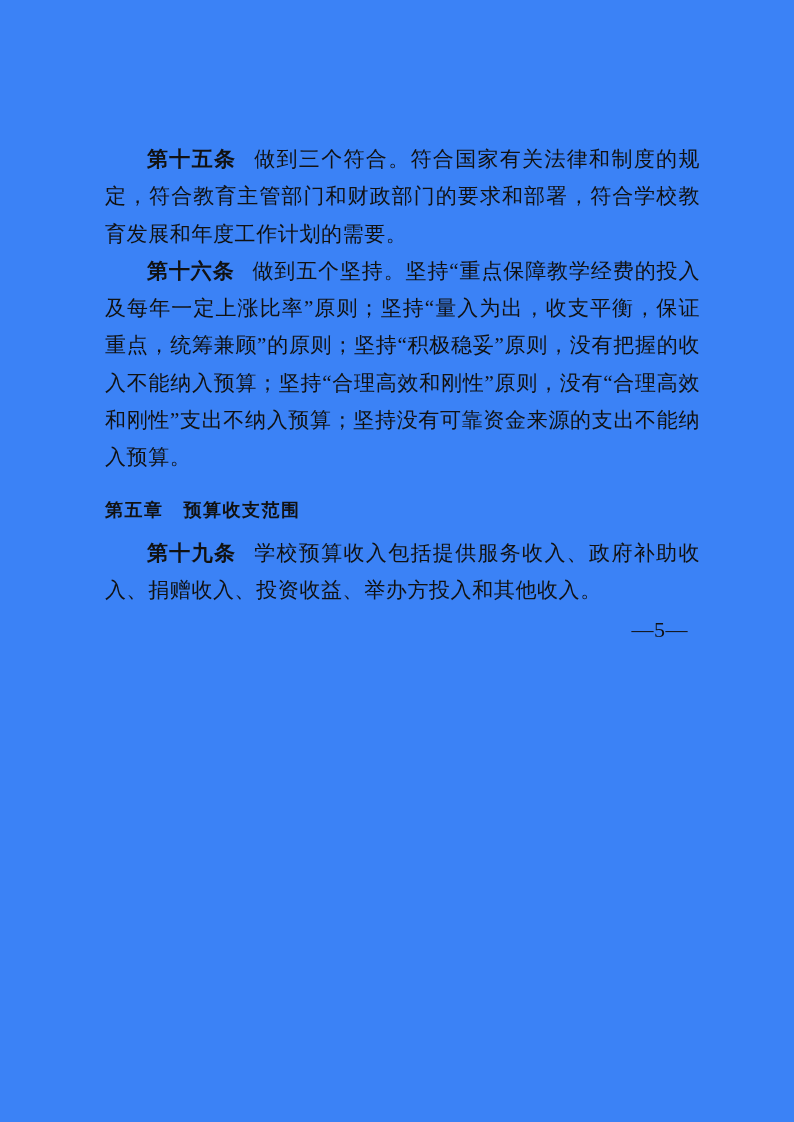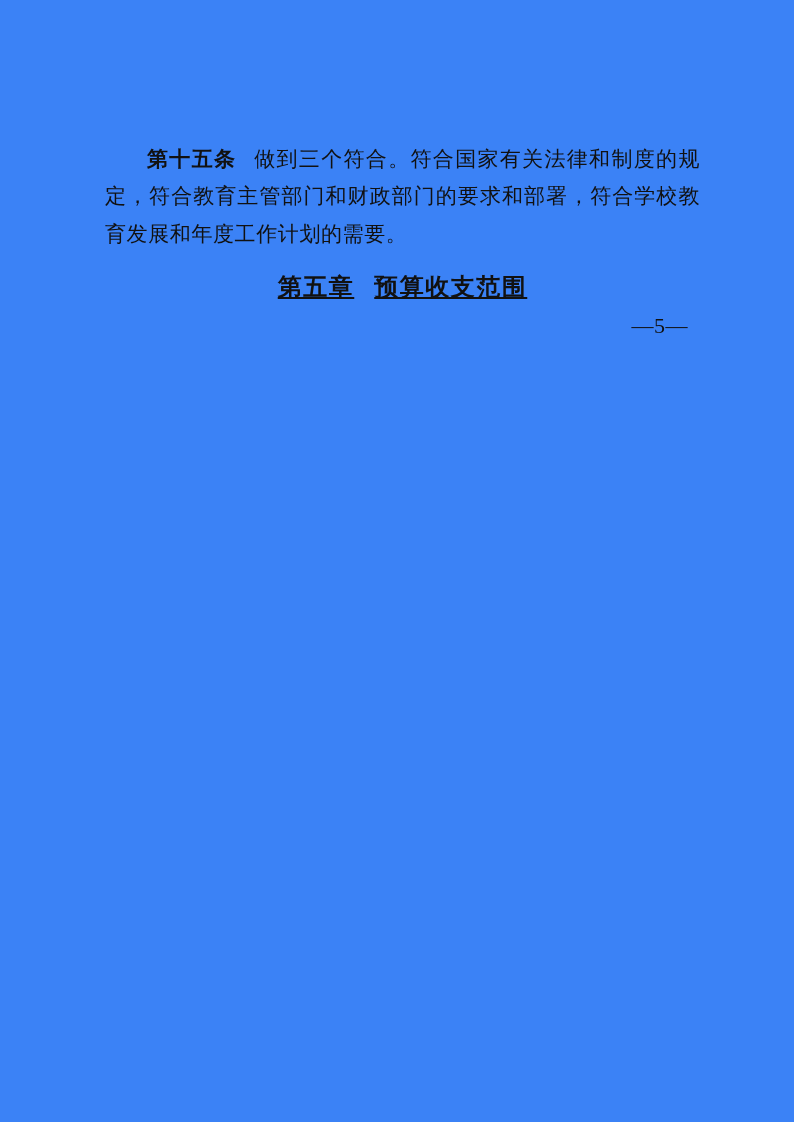--- a/index.html
+++ b/index.html
@@ -32,27 +32,25 @@
     text-indent: 42px;
     word-break: break-all;
   }
   .article-num {
     font-weight: bold;
     margin-right: 0.85em;
   }
   h2.chapter {
     margin: 15px 0 6px 0;
     font-family: "Liberation Sans", sans-serif;
-    font-size: 24px;
+    font-size: 18px;
     font-weight: bold;
     line-height: 37.3px;
     letter-spacing: 1.5px;
-    text-align: center;
     color: #111111;
-    text-decoration: underline;
   }
   .chapter-num {
     margin-right: 20px;
   }
   .page-number {
     margin-top: 5px;
     padding-right: 12px;
     font-size: 22px;
     line-height: 30px;
     text-align: right;
@@ -60,25 +58,27 @@
   }
 </style>
 </head>
 <body>
 
 <div class="page">
   <div class="content">
 
     <p class="article"><span class="article-num">第十五条</span><span>做到三个符合。符合国家有关法律和制度的规定，符合教育主管部门和财政部门的要求和部署，符合学校教育发展和年度工作计划的需要。</span></p>
 
+    <p class="article"><span class="article-num">第十六条</span><span>做到五个坚持。坚持“重点保障教学经费的投入及每年一定上涨比率”原则；坚持“量入为出，收支平衡，保证重点，统筹兼顾”的原则；坚持“积极稳妥”原则，没有把握的收入不能纳入预算；坚持“合理高效和刚性”原则，没有“合理高效和刚性”支出不纳入预算；坚持没有可靠资金来源的支出不能纳入预算。</span></p>
 
 
     <h2 class="chapter"><span class="chapter-num">第五章</span><span>预算收支范围</span></h2>
 
 
+    <p class="article"><span class="article-num">第十九条</span><span>学校预算收入包括提供服务收入、政府补助收入、捐赠收入、投资收益、举办方投入和其他收入。</span></p>
 
 
 
 
     <div class="page-number">—5—</div>
 
   </div>
 </div>
 
 </body></html>

